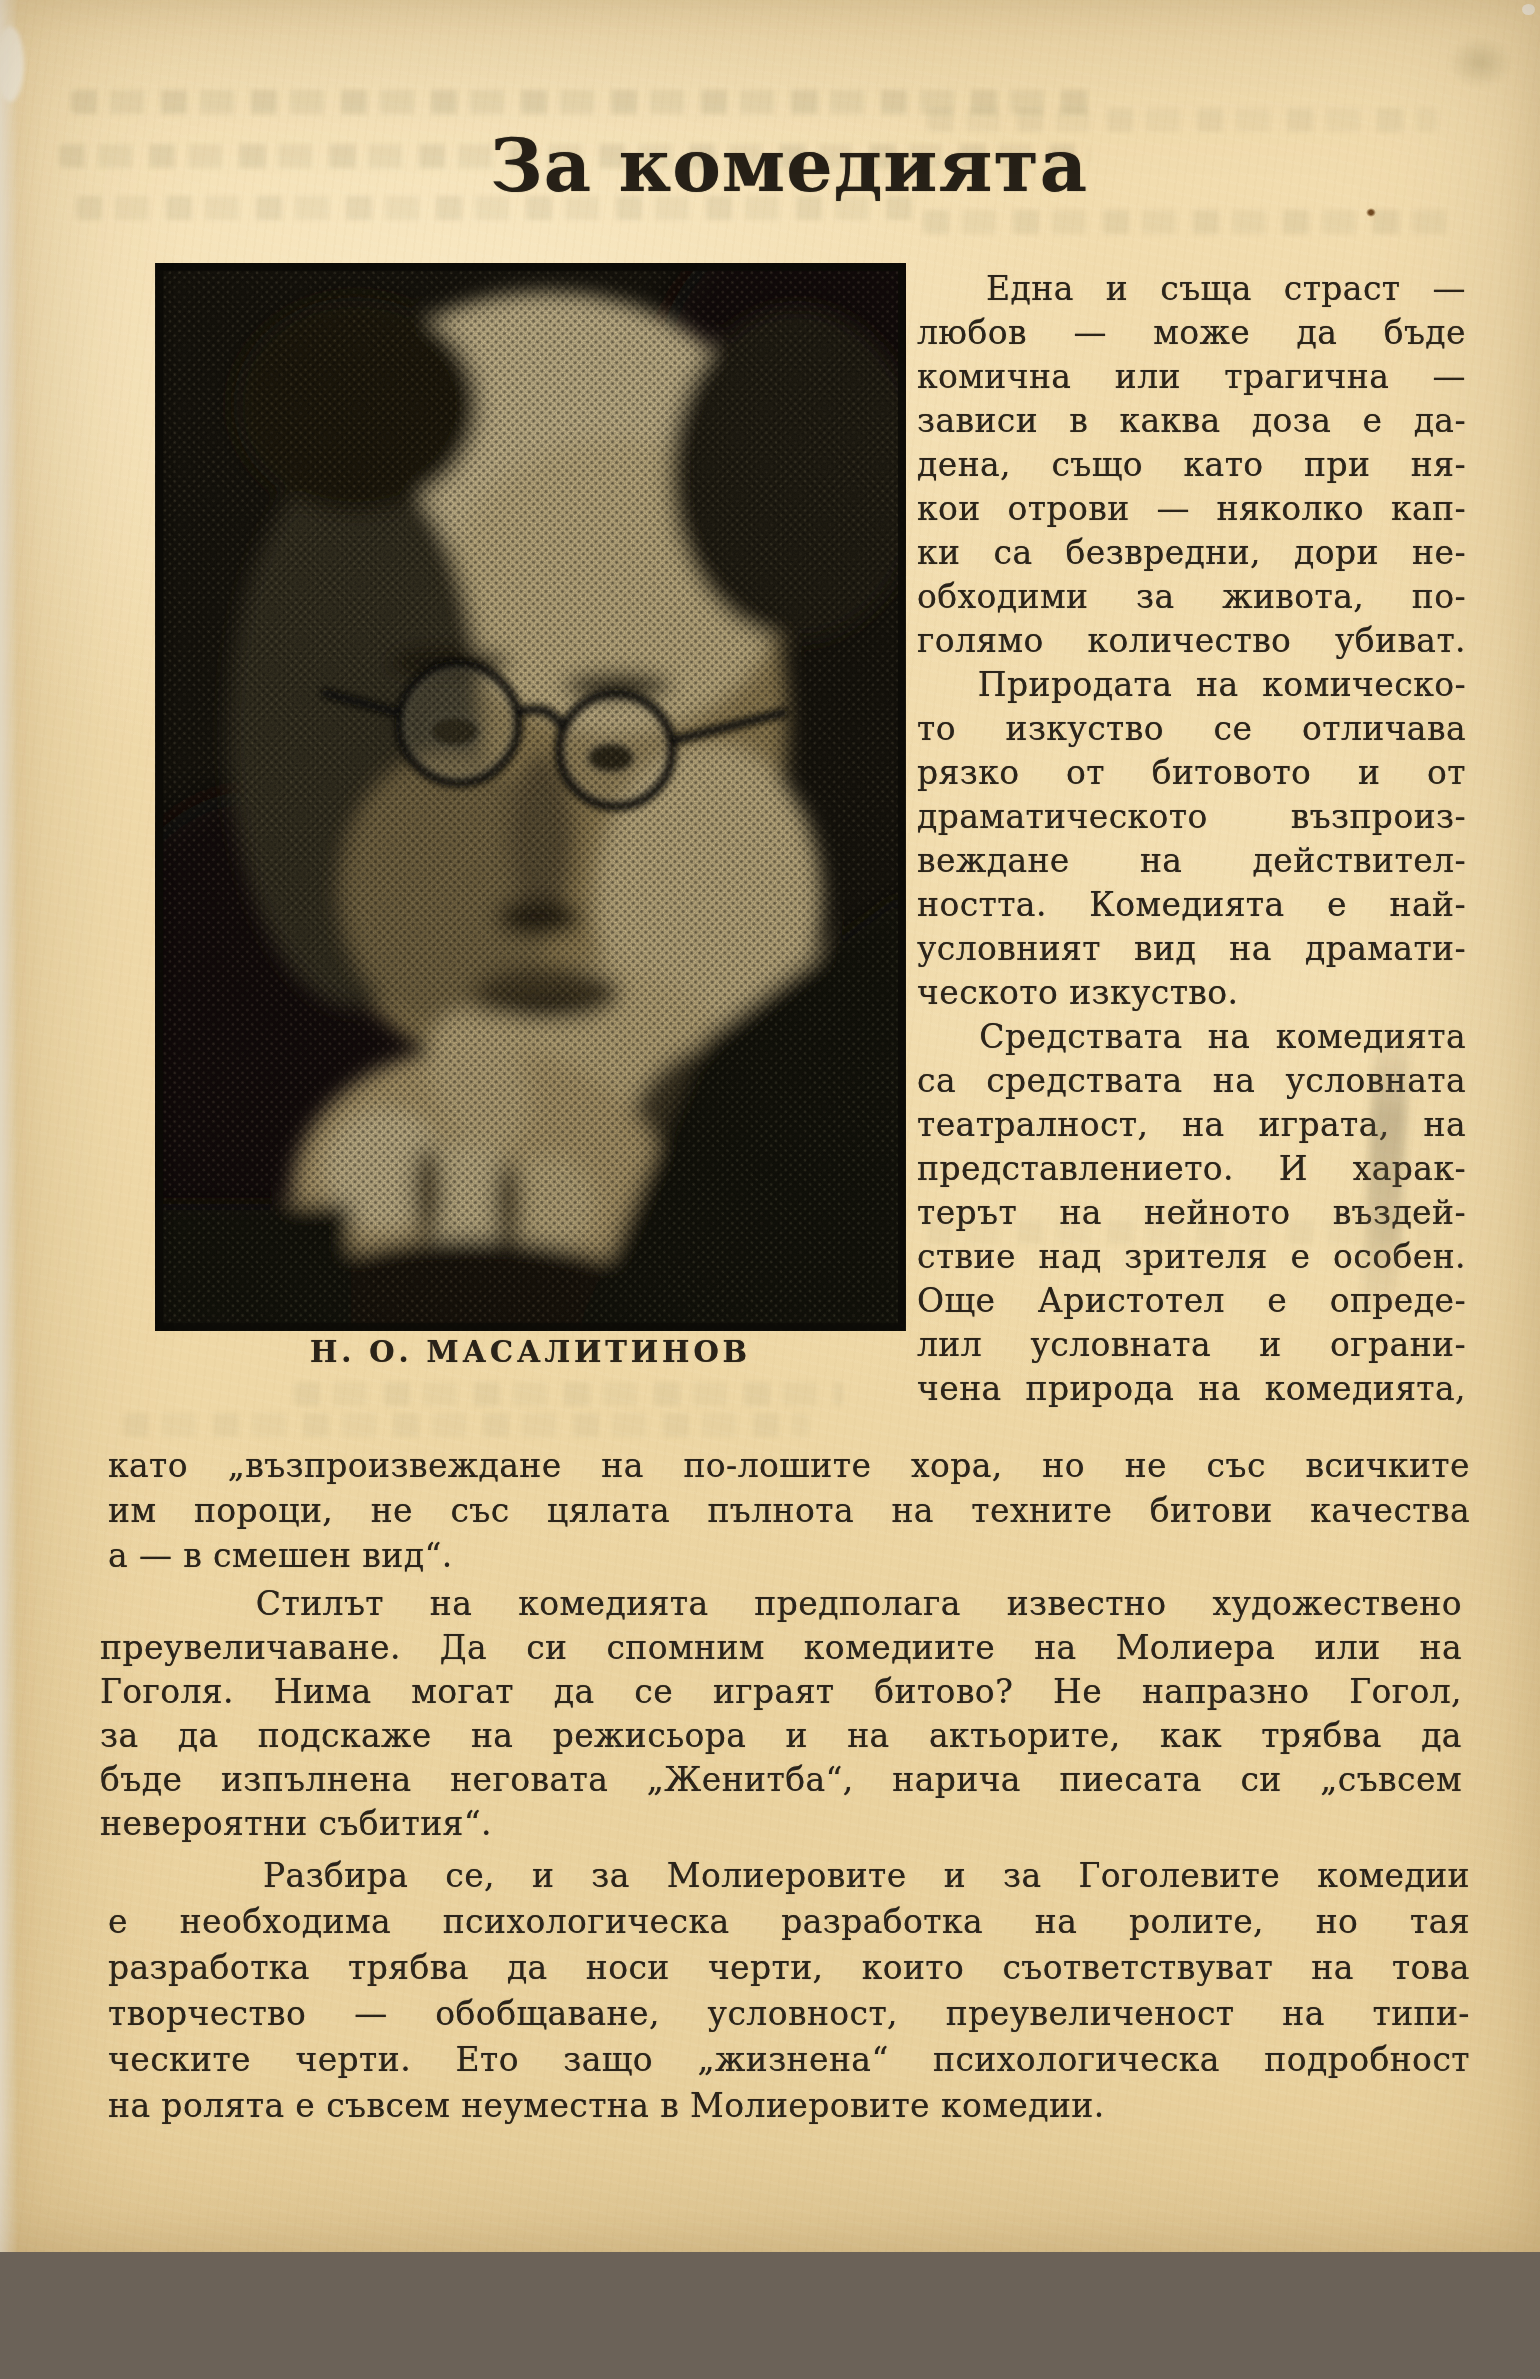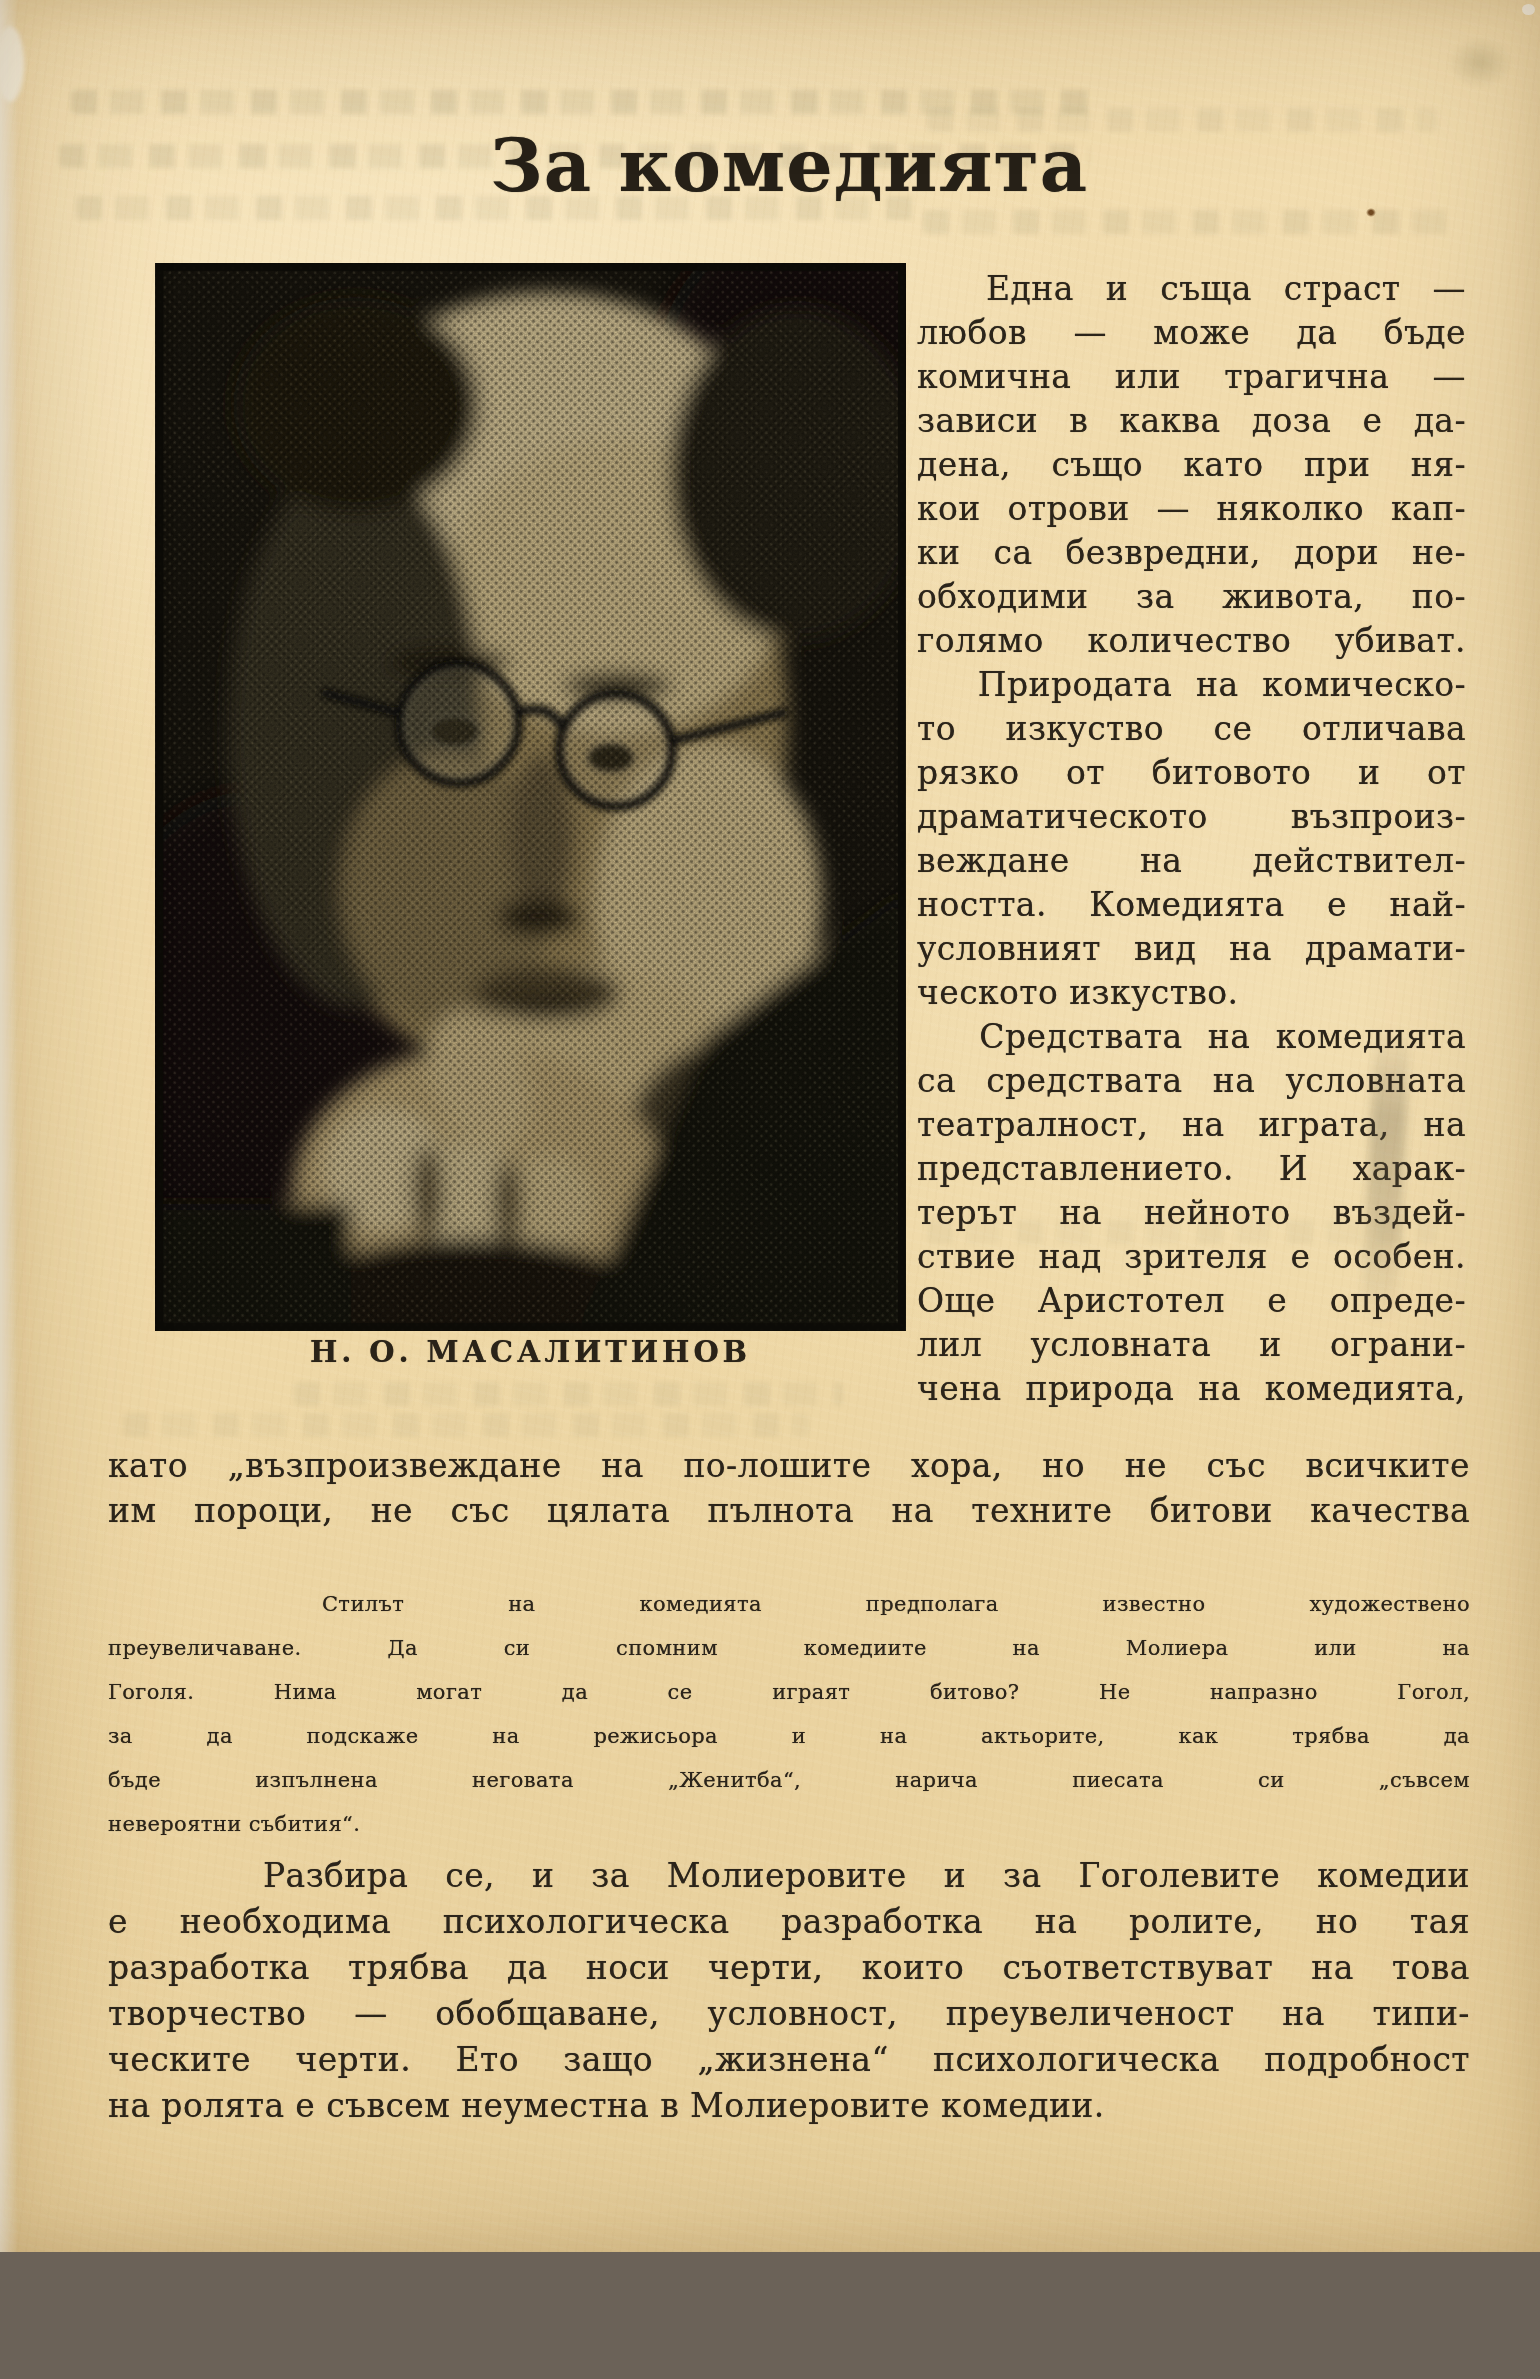--- a/index.html
+++ b/index.html
@@ -29,21 +29,21 @@
   
   #title{
     left:108px;top:122px;width:1362px;
     text-align:center;font-size:73px;font-weight:bold;
     letter-spacing:1px;color:#262017;
     text-shadow:0 0 1px rgba(38,32,23,.65);
   }
   .textblock{letter-spacing:0.4px; text-shadow:0 0 0.7px rgba(43,36,26,.75);}
   #col{left:917px;top:267px;width:549px;--lh:44px;font-size:33px;}
   #fw1{left:108px;top:1443px;width:1362px;--lh:45px;font-size:33px;}
-  #fw2{left:108px;top:1582px;width:1362px;--lh:44px;font-size:21px;}
+  #fw2{left:100px;top:1582px;width:1362px;--lh:44px;font-size:33px;}
   #fw3{left:108px;top:1853px;width:1362px;--lh:46px;font-size:33px;}
   .tl{height:var(--lh);line-height:var(--lh);white-space:nowrap;}
   .tl.just{display:flex;justify-content:space-between;align-items:baseline;}
   .tl .ind{display:inline-block;flex:0 0 auto;}
   
   #photo{left:155px;top:263px;width:751px;height:1068px;}
   #photo svg{display:block;width:100%;height:100%;}
   #caption{
     left:155px;top:1335px;width:751px;text-align:center;
     font-size:29px;font-weight:bold;letter-spacing:3.9px;color:#2a2318;
@@ -368,20 +368,21 @@
         <span>пороци,</span>
         <span>не</span>
         <span>със</span>
         <span>цялата</span>
         <span>пълнота</span>
         <span>на</span>
         <span>техните</span>
         <span>битови</span>
         <span>качества</span>
       </div>
+      <div class="tl"><span>а — в смешен вид“.</span></div>
     </div>
   <div id="fw2" class="abs textblock">
       <div class="tl just">
         <span class="ind" style="width: 110px;"></span>
         <span>Стилът</span>
         <span>на</span>
         <span>комедията</span>
         <span>предполага</span>
         <span>известно</span>
         <span>художествено</span>

